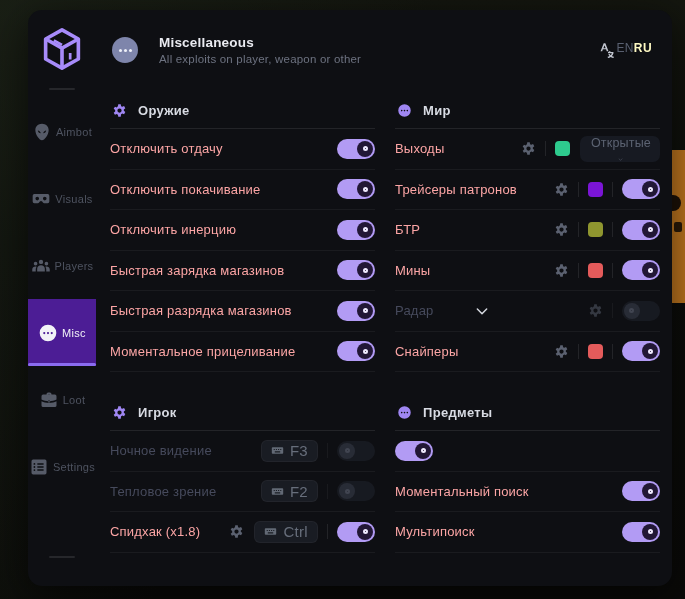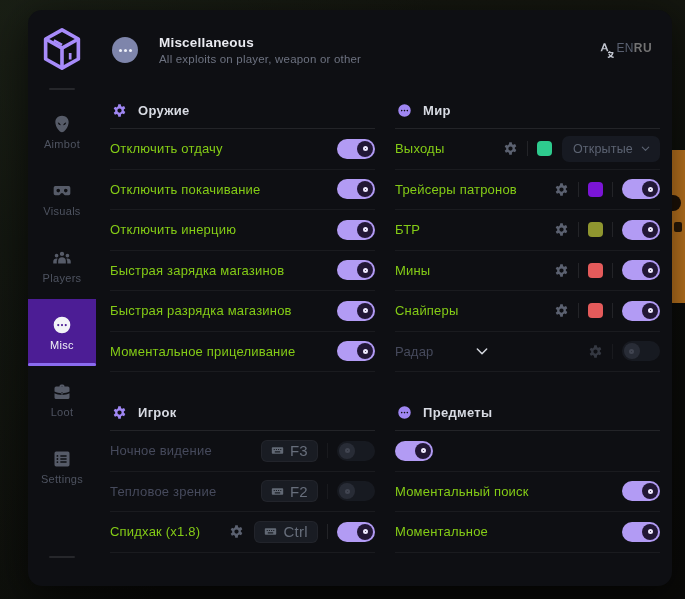--- a/index.html
+++ b/index.html
@@ -23,21 +23,21 @@
     background:#0e0f13; border-radius:14px; display:flex; overflow:hidden;
     box-shadow:0 10px 40px rgba(0,0,0,.6);
   }
 
   
   .sidebar { width:68px; flex:0 0 68px; display:flex; flex-direction:column; align-items:center; }
   .logo-wrap { height:78px; display:flex; align-items:center; justify-content:center; width:100%; }
   .side-div { width:26px; border-top:2px solid rgba(255,255,255,.10); border-radius:2px; }
   .nav { display:flex; flex-direction:column; width:100%; margin-top:8px; }
   .nav-item {
-    width:100%; height:67px; display:flex; flex-direction:column; align-items:center;
+    width:100%; height:67px; display:flex; flex-direction:row; align-items:center;
     justify-content:center; gap:4px; cursor:pointer; color:#4e5360; position:relative;
   }
   .nav-item .nv-ic { width:20px; height:20px; fill:#565b68; }
   .nav-item .nv-lb { font-size:11px; letter-spacing:.3px; }
   .nav-item.active { background:#4c1d95; color:#f2f3f7; }
   .nav-item.active .nv-ic { fill:#f2f3f7; }
   .nav-item.active::after { content:""; position:absolute; left:0; right:0; bottom:0; height:3px; background:#8b6cf0; border-radius:2px; }
   .side-bottom { margin-top:auto; margin-bottom:28px; }
 
   
@@ -45,49 +45,49 @@
   .header { height:80px; flex:0 0 80px; display:flex; align-items:center; padding:0 20px 0 16px; }
   .avatar { width:26px; height:26px; border-radius:50%; background:#7e85ab; display:flex; align-items:center; justify-content:center; gap:2px; flex:0 0 26px; }
   .avatar i { width:3px; height:3px; border-radius:50%; background:#eef0f8; display:block; }
   .head-text { margin-left:21px; }
   .h-title { font-size:13.5px; font-weight:700; color:#e9eaf0; letter-spacing:.2px; }
   .h-sub { font-size:11.5px; color:#6d7280; margin-top:3px; letter-spacing:.2px; }
   .head-right { margin-left:auto; display:flex; align-items:flex-start; }
   .tr-ic { width:18px; height:18px; fill:#c2c6d0; }
   .lang { font-size:12px; letter-spacing:.4px; cursor:pointer; }
   .lang.en { color:#596070; }
-  .lang.ru { color:#737373; font-weight:700; }
+  .lang.ru { color:#fef9c3; font-weight:700; }
 
   
   .content { flex:1; padding:2px 12px 0 14px; display:grid; grid-template-columns:1fr 1fr; column-gap:20px; overflow:hidden; }
   .col { min-width:0; }
   .section + .section { margin-top:22px; }
   .sec-head { height:36px; display:flex; align-items:center; gap:11px; padding-left:2px; }
   .sec-ic { width:15px; height:15px; fill:#9f86f2; flex:0 0 15px; }
   .sec-title { font-size:13px; font-weight:700; color:#d8dbe3; letter-spacing:.3px; }
   .sec-div { border-top:1px solid rgba(255,255,255,.09); }
 
   .row { height:40.5px; display:flex; align-items:center; justify-content:space-between; border-bottom:1px solid rgba(255,255,255,.05); }
-  .row-label { font-size:13px; color:#84cc16; letter-spacing:.2px; white-space:nowrap; }
+  .row-label { font-size:13px; color:#fca5a5; letter-spacing:.2px; white-space:nowrap; }
   .row.disabled .row-label { color:#464a5c; }
   .row.disabled .g-ic, .row.disabled .vsep { opacity:.5; }
   .controls { display:flex; align-items:center; }
   .g-ic { width:15px; height:15px; fill:#5b6170; cursor:pointer; }
   .vsep { width:1px; height:15px; background:rgba(255,255,255,.09); margin:0 9px; }
   .swatch { width:15px; height:15px; border-radius:4px; cursor:pointer; flex:0 0 15px; }
 
   .toggle { width:38px; height:20px; border-radius:10px; background:#b29bf4; position:relative; cursor:pointer; flex:0 0 38px; }
   .toggle .knob { position:absolute; top:2px; right:2px; width:16px; height:16px; border-radius:50%; background:#221736; display:flex; align-items:center; justify-content:center; }
   .toggle .knob i { width:5px; height:5px; border-radius:50%; border:2px solid #efeafe; display:block; }
   .toggle.off { background:#20242d; }
   .toggle.off .knob { right:auto; left:2px; background:#3f4554; }
   .toggle.off .knob i { border-color:#6b7284; }
   .toggle.dim { opacity:.55; }
 
-  .dropdown { height:26px; background:#171a22; border-radius:7px; display:flex; align-items:center; gap:7px; padding:0 9px 0 11px; margin-left:10px; cursor:pointer; }
+  .dropdown { height:26px; background:#171a22; border-radius:7px; display:flex; align-items:center; gap:7px; padding:0 9px 0 11px; margin-left:10px; cursor:pointer;flex-direction:column; }
   .dropdown span { font-size:12.5px; color:#5c6372; letter-spacing:.2px; }
   .dd-ch { width:11px; height:11px; stroke:#5c6372; fill:none; stroke-width:2.4; }
 
   .keybadge { height:22px; background:#191c23; border:1px solid rgba(255,255,255,.04); border-radius:6px; display:flex; align-items:center; gap:6px; padding:0 9px; cursor:pointer; }
   .keybadge .kb-ic { width:13px; height:13px; fill:#626975; }
   .keybadge span { font-size:15px; color:#676e7b; letter-spacing:.3px; }
 
   .chev-mid { width:16px; height:16px; stroke:#d6d9e0; fill:none; stroke-width:2.2; cursor:pointer; margin-right:58px; }
 
   .hidden-defs { position:absolute; width:0; height:0; overflow:hidden; }
@@ -405,47 +405,47 @@
               <span class="vsep"></span>
               <span class="swatch" style="background: rgb(228, 91, 91);"></span>
               <span class="vsep"></span>
               <span class="toggle">
                   <span class="knob">
                     <i></i>
                   </span>
                 </span>
             </span>
           </div>
-          <div class="row">
-            <span class="row-label">Снайперы</span>
-            <span class="controls">
-              <svg class="g-ic">
-                  <use href="#i-gear"></use>
-                </svg>
-              <span class="vsep"></span>
-              <span class="swatch" style="background: rgb(228, 91, 91);"></span>
-              <span class="vsep"></span>
-              <span class="toggle">
-                  <span class="knob">
-                    <i></i>
-                  </span>
-                </span>
-            </span>
-          </div>
           <div class="row disabled">
             <span class="row-label">Радар</span>
             <svg class="chev-mid">
                 <use href="#i-chev"></use>
               </svg>
             <span class="controls">
               <svg class="g-ic">
                   <use href="#i-gear"></use>
                 </svg>
               <span class="vsep"></span>
               <span class="toggle off dim">
+                  <span class="knob">
+                    <i></i>
+                  </span>
+                </span>
+            </span>
+          </div>
+          <div class="row">
+            <span class="row-label">Снайперы</span>
+            <span class="controls">
+              <svg class="g-ic">
+                  <use href="#i-gear"></use>
+                </svg>
+              <span class="vsep"></span>
+              <span class="swatch" style="background: rgb(228, 91, 91);"></span>
+              <span class="vsep"></span>
+              <span class="toggle">
                   <span class="knob">
                     <i></i>
                   </span>
                 </span>
             </span>
           </div>
         </div>
 
         <div class="section">
           <div class="sec-head">
@@ -465,21 +465,21 @@
           </div>
           <div class="row">
             <span class="row-label">Моментальный поиск</span>
             <span class="toggle">
                 <span class="knob">
                   <i></i>
                 </span>
               </span>
           </div>
           <div class="row">
-            <span class="row-label">Моментальное</span>
+            <span class="row-label">Мультипоиск</span>
             <span class="toggle">
                 <span class="knob">
                   <i></i>
                 </span>
               </span>
           </div>
         </div>
       </div>
     </div>
   </div>

